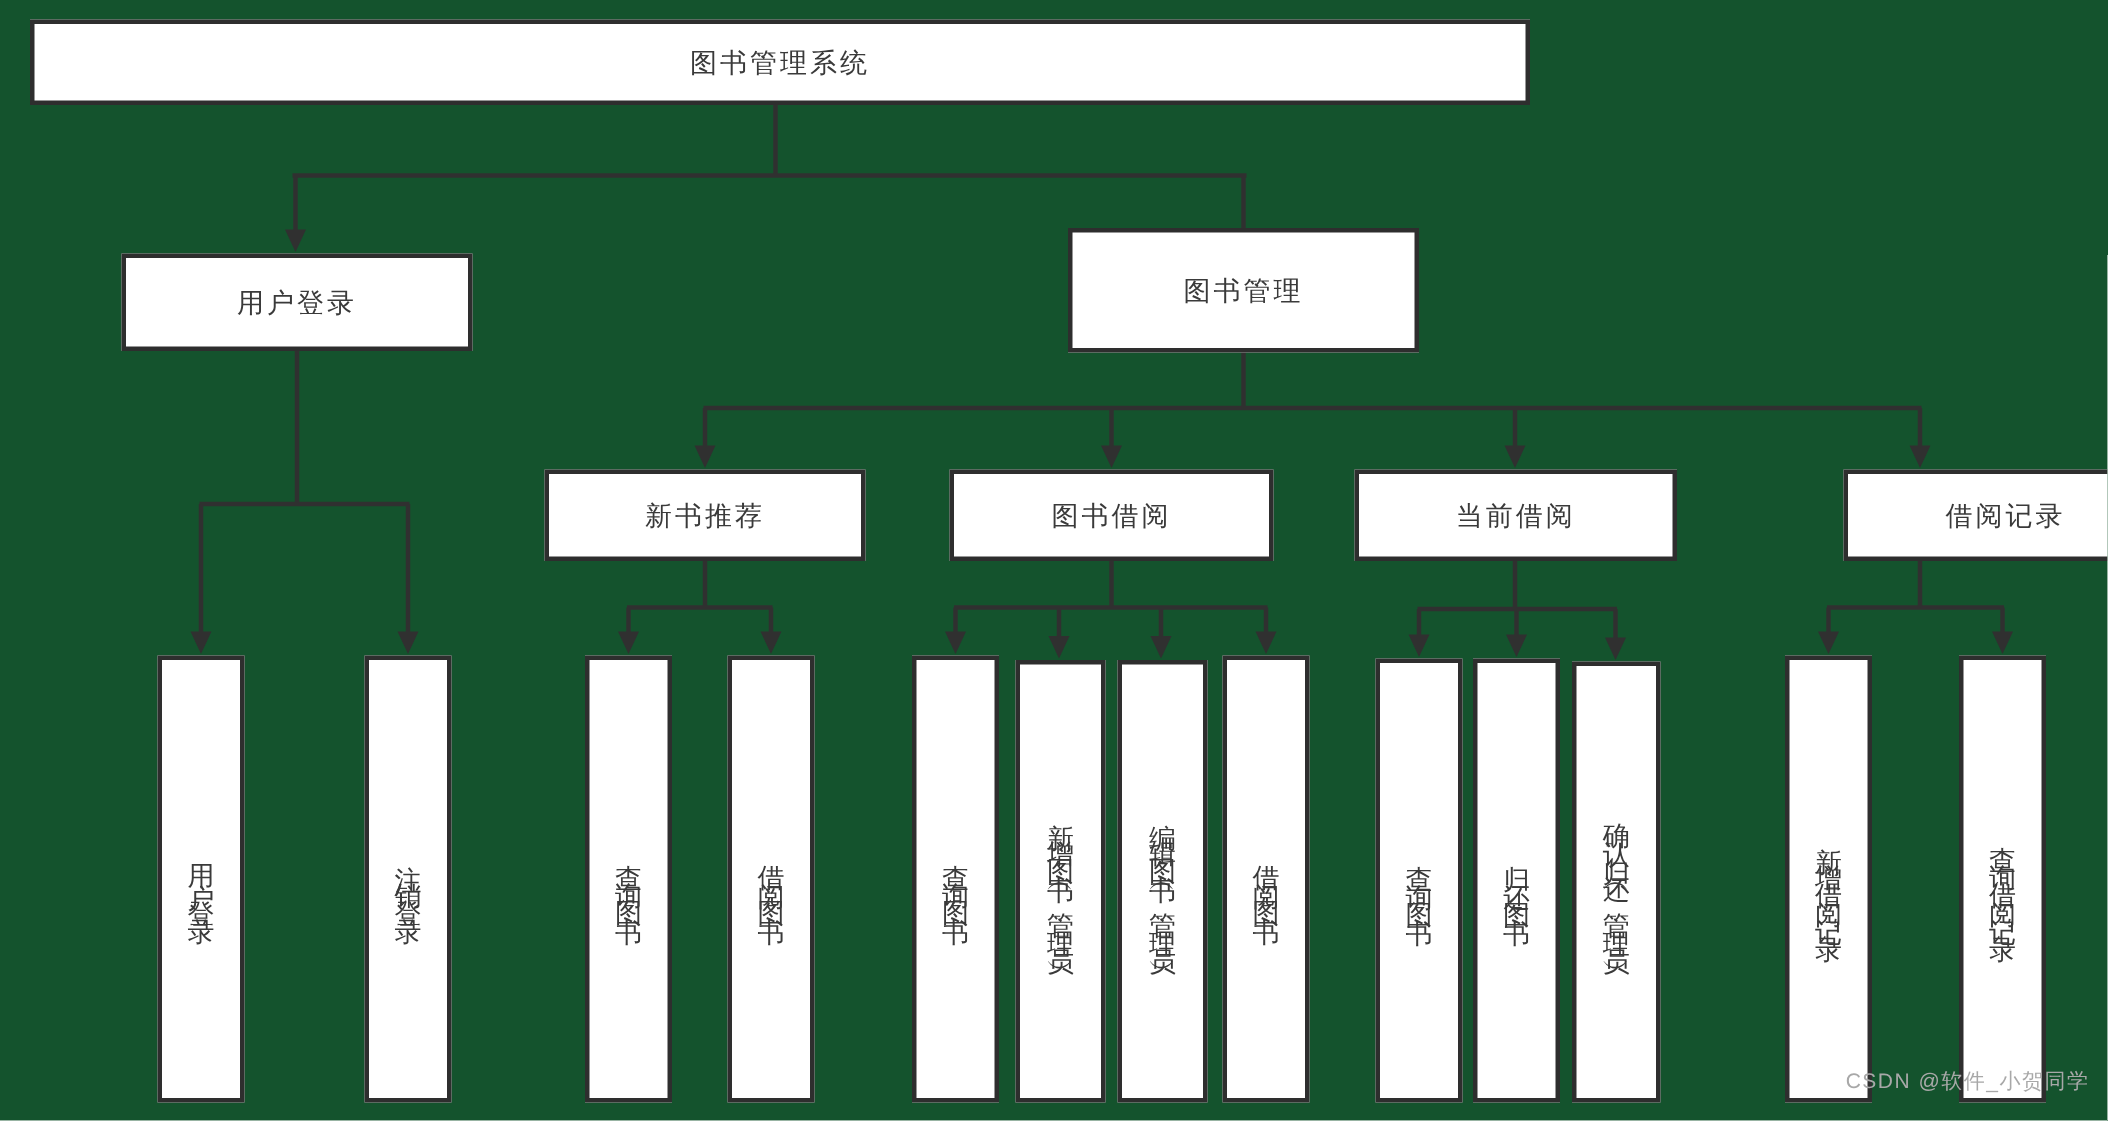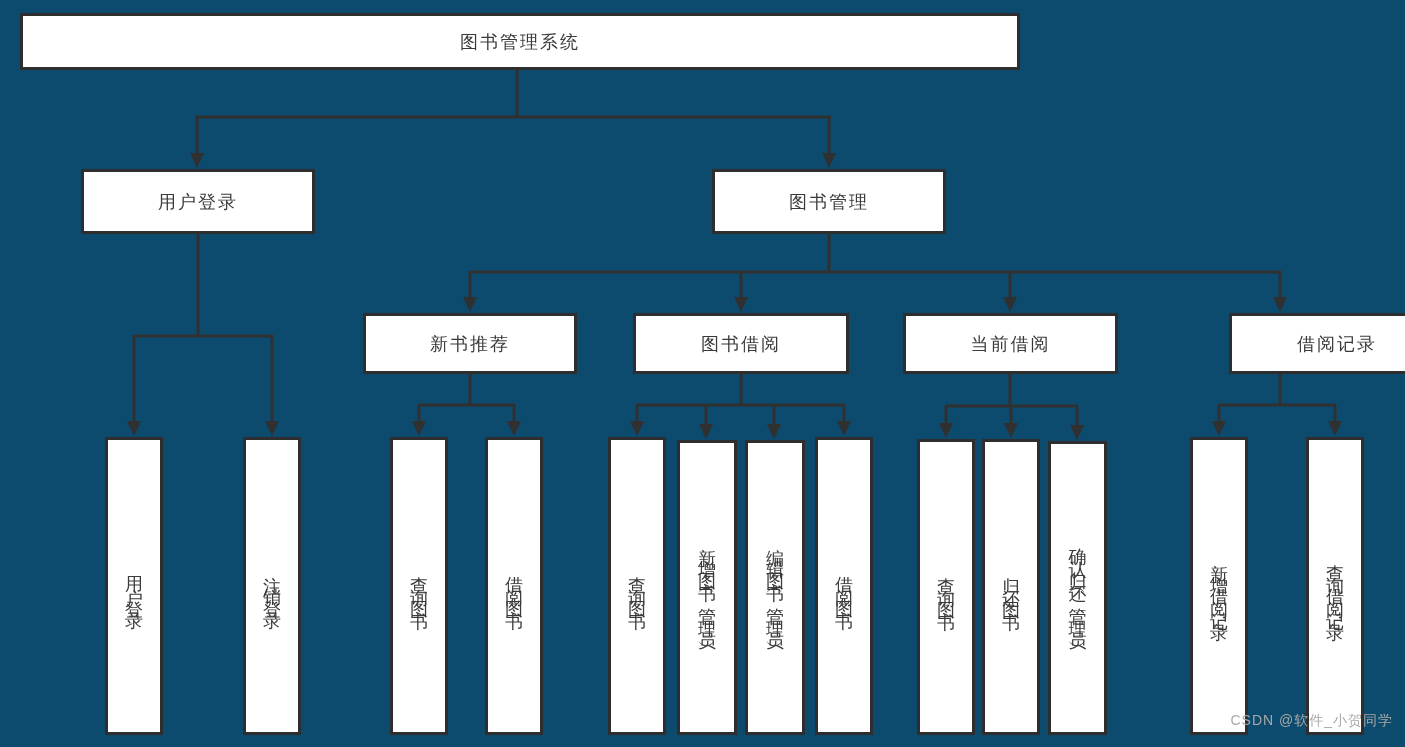--- a/index.html
+++ b/index.html
@@ -4,21 +4,21 @@
 <style>
   html, body {
     margin: 0;
     padding: 0;
     background: #ffffff;
   }
   .canvas {
     position: relative;
     width: 1405px;
     height: 747px;
-    background: #0c4a6e;
+    background: #14532d;
     font-family: "Liberation Sans", "DejaVu Sans", sans-serif;
     overflow: hidden;
   }
   #connectors {
     position: absolute;
     left: 0;
     top: 0;
     pointer-events: none;
   }
   .box {
@@ -114,21 +114,21 @@
       <polygon points="1328,421 1342,421 1335,436" fill="#303030"></polygon>
     </svg>
 
   <div class="box" style="left:20px; top:13px; width:1000px; height:57px;">
     <span class="hlabel">图书管理系统</span>
   </div>
 
   <div class="box" style="left:81px; top:169px; width:234px; height:65px;">
     <span class="hlabel">用户登录</span>
   </div>
-  <div class="box" style="left:712px; top:169px; width:234px; height:65px;">
+  <div class="box" style="left:712px; top:152px; width:234px; height:83px;">
     <span class="hlabel">图书管理</span>
   </div>
 
   <div class="box" style="left:633px; top:313px; width:216px; height:61px;">
     <span class="hlabel">图书借阅</span>
   </div>
   <div class="box" style="left:363px; top:313px; width:214px; height:61px;">
     <span class="hlabel">新书推荐</span>
   </div>
   <div class="box" style="left:903px; top:313px; width:215px; height:61px;">

